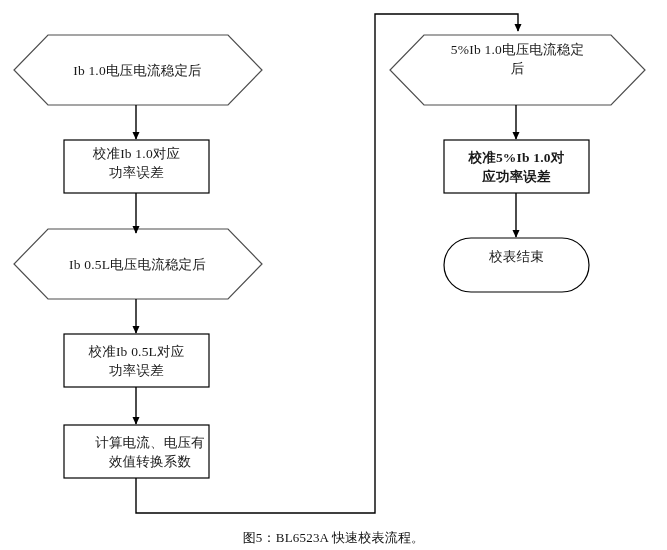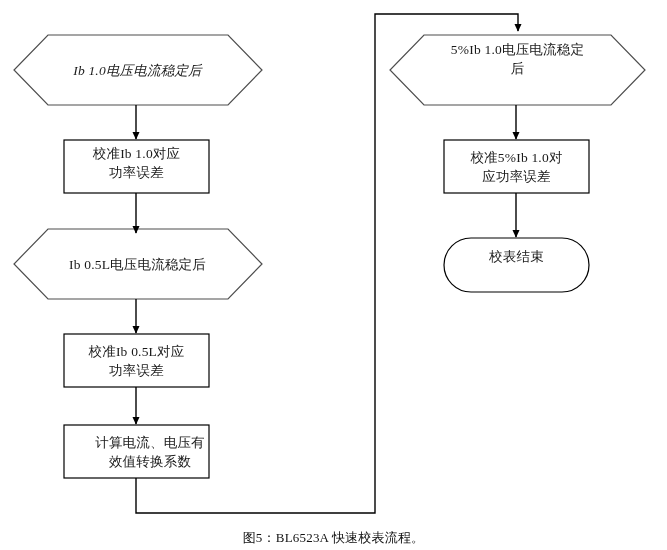--- a/index.html
+++ b/index.html
@@ -36,28 +36,28 @@
     text-align: center;
     color: #1a1a1a;
     font-family: "Liberation Serif", "DejaVu Serif", serif;
     font-size: 13.5px;
     line-height: 19px;
     letter-spacing: 0.2px;
     white-space: pre-wrap;
     pointer-events: none;
   }
   
-  #label-hex-ib10      { left: 55px;  top: 38px;  width: 165px; height: 64px; font-style: italic; }
+  #label-hex-ib10      { left: 55px;  top: 38px;  width: 165px; height: 64px; }
   #label-hex-ib05l     { left: 50px;  top: 232px; width: 175px; height: 64px; }
   #label-hex-5ib10     { left: 430px; top: 27px;  width: 175px; height: 64px; }
   
   #label-box-cal-ib10  { left: 64px;  top: 140px; width: 145px; height: 45px; }
   #label-box-cal-ib05l { left: 64px;  top: 334px; width: 145px; height: 53px; }
   #label-box-calc-coef { left: 64px;  top: 425px; width: 172px; height: 53px; }
-  #label-box-cal-5ib10 { left: 444px; top: 140px; width: 145px; height: 53px; }
+  #label-box-cal-5ib10 { left: 444px; top: 140px; width: 145px; height: 53px; font-weight: bold; }
   
   #label-term-end      { left: 444px; top: 238px; width: 145px; height: 36px; }
 
   .caption {
     position: absolute;
     left: 0;
     top: 529px;
     width: 667px;
     text-align: center;
     font-family: "Liberation Serif", "DejaVu Serif", serif;

